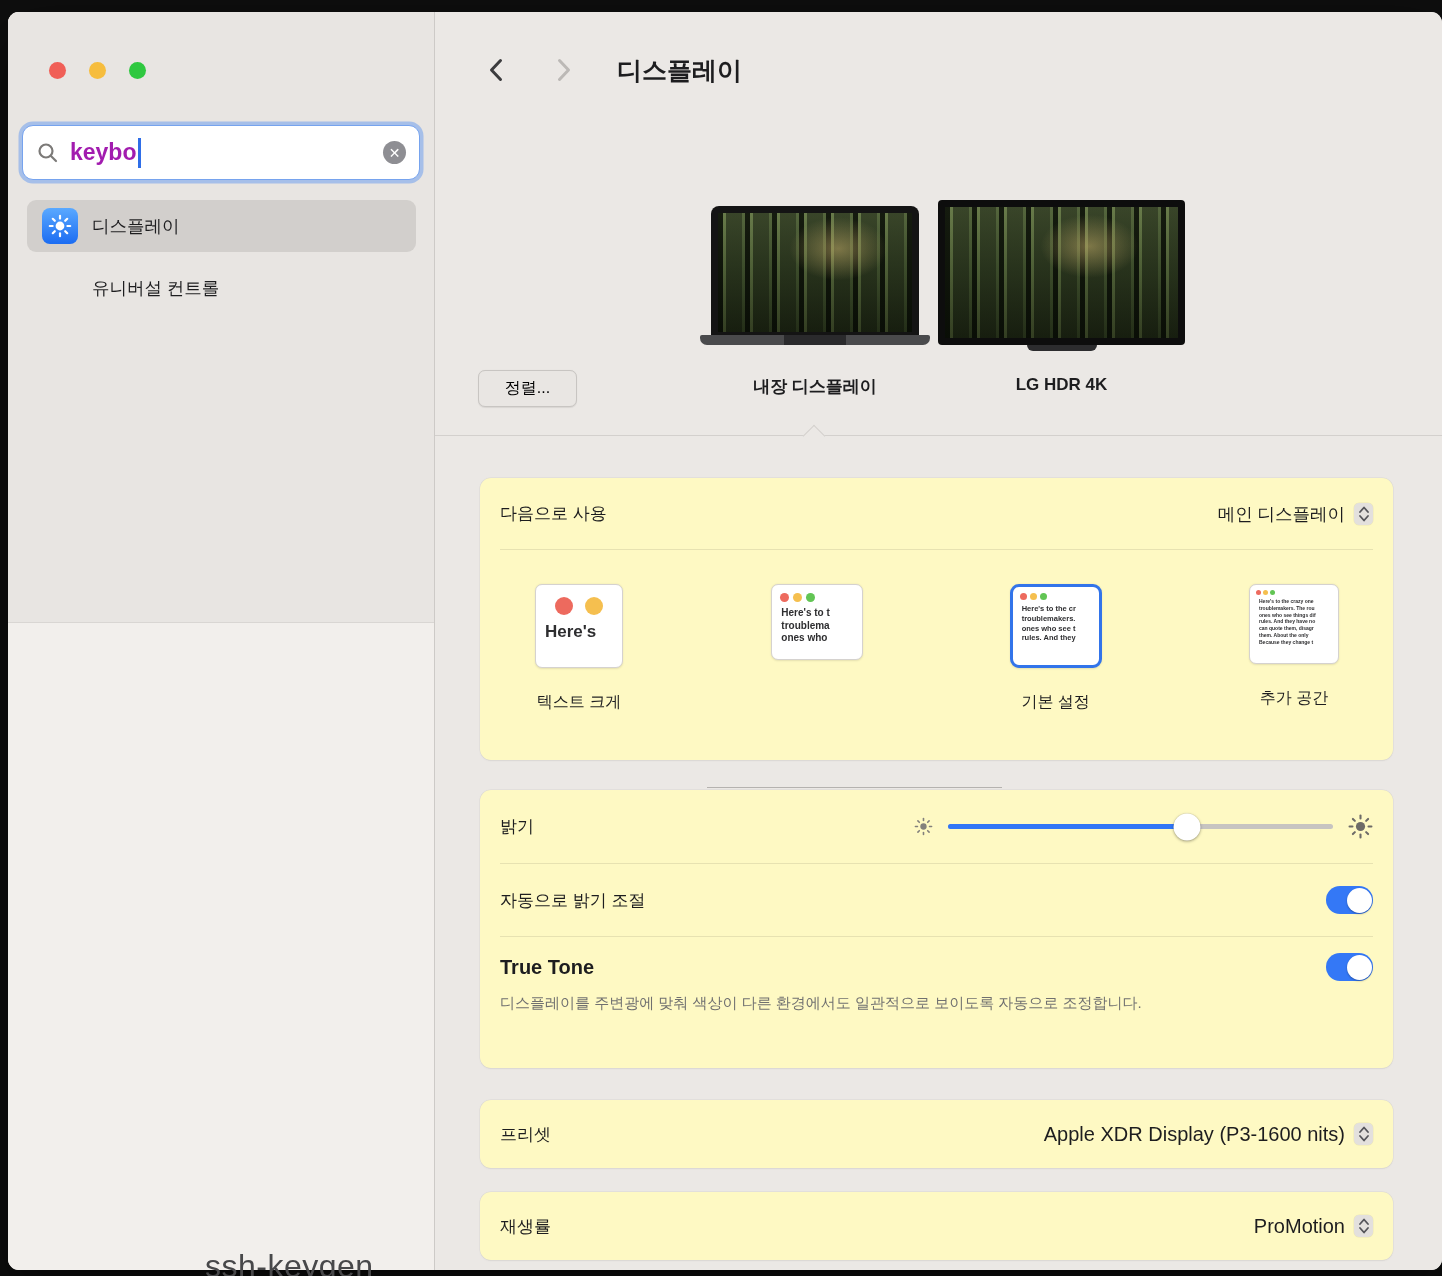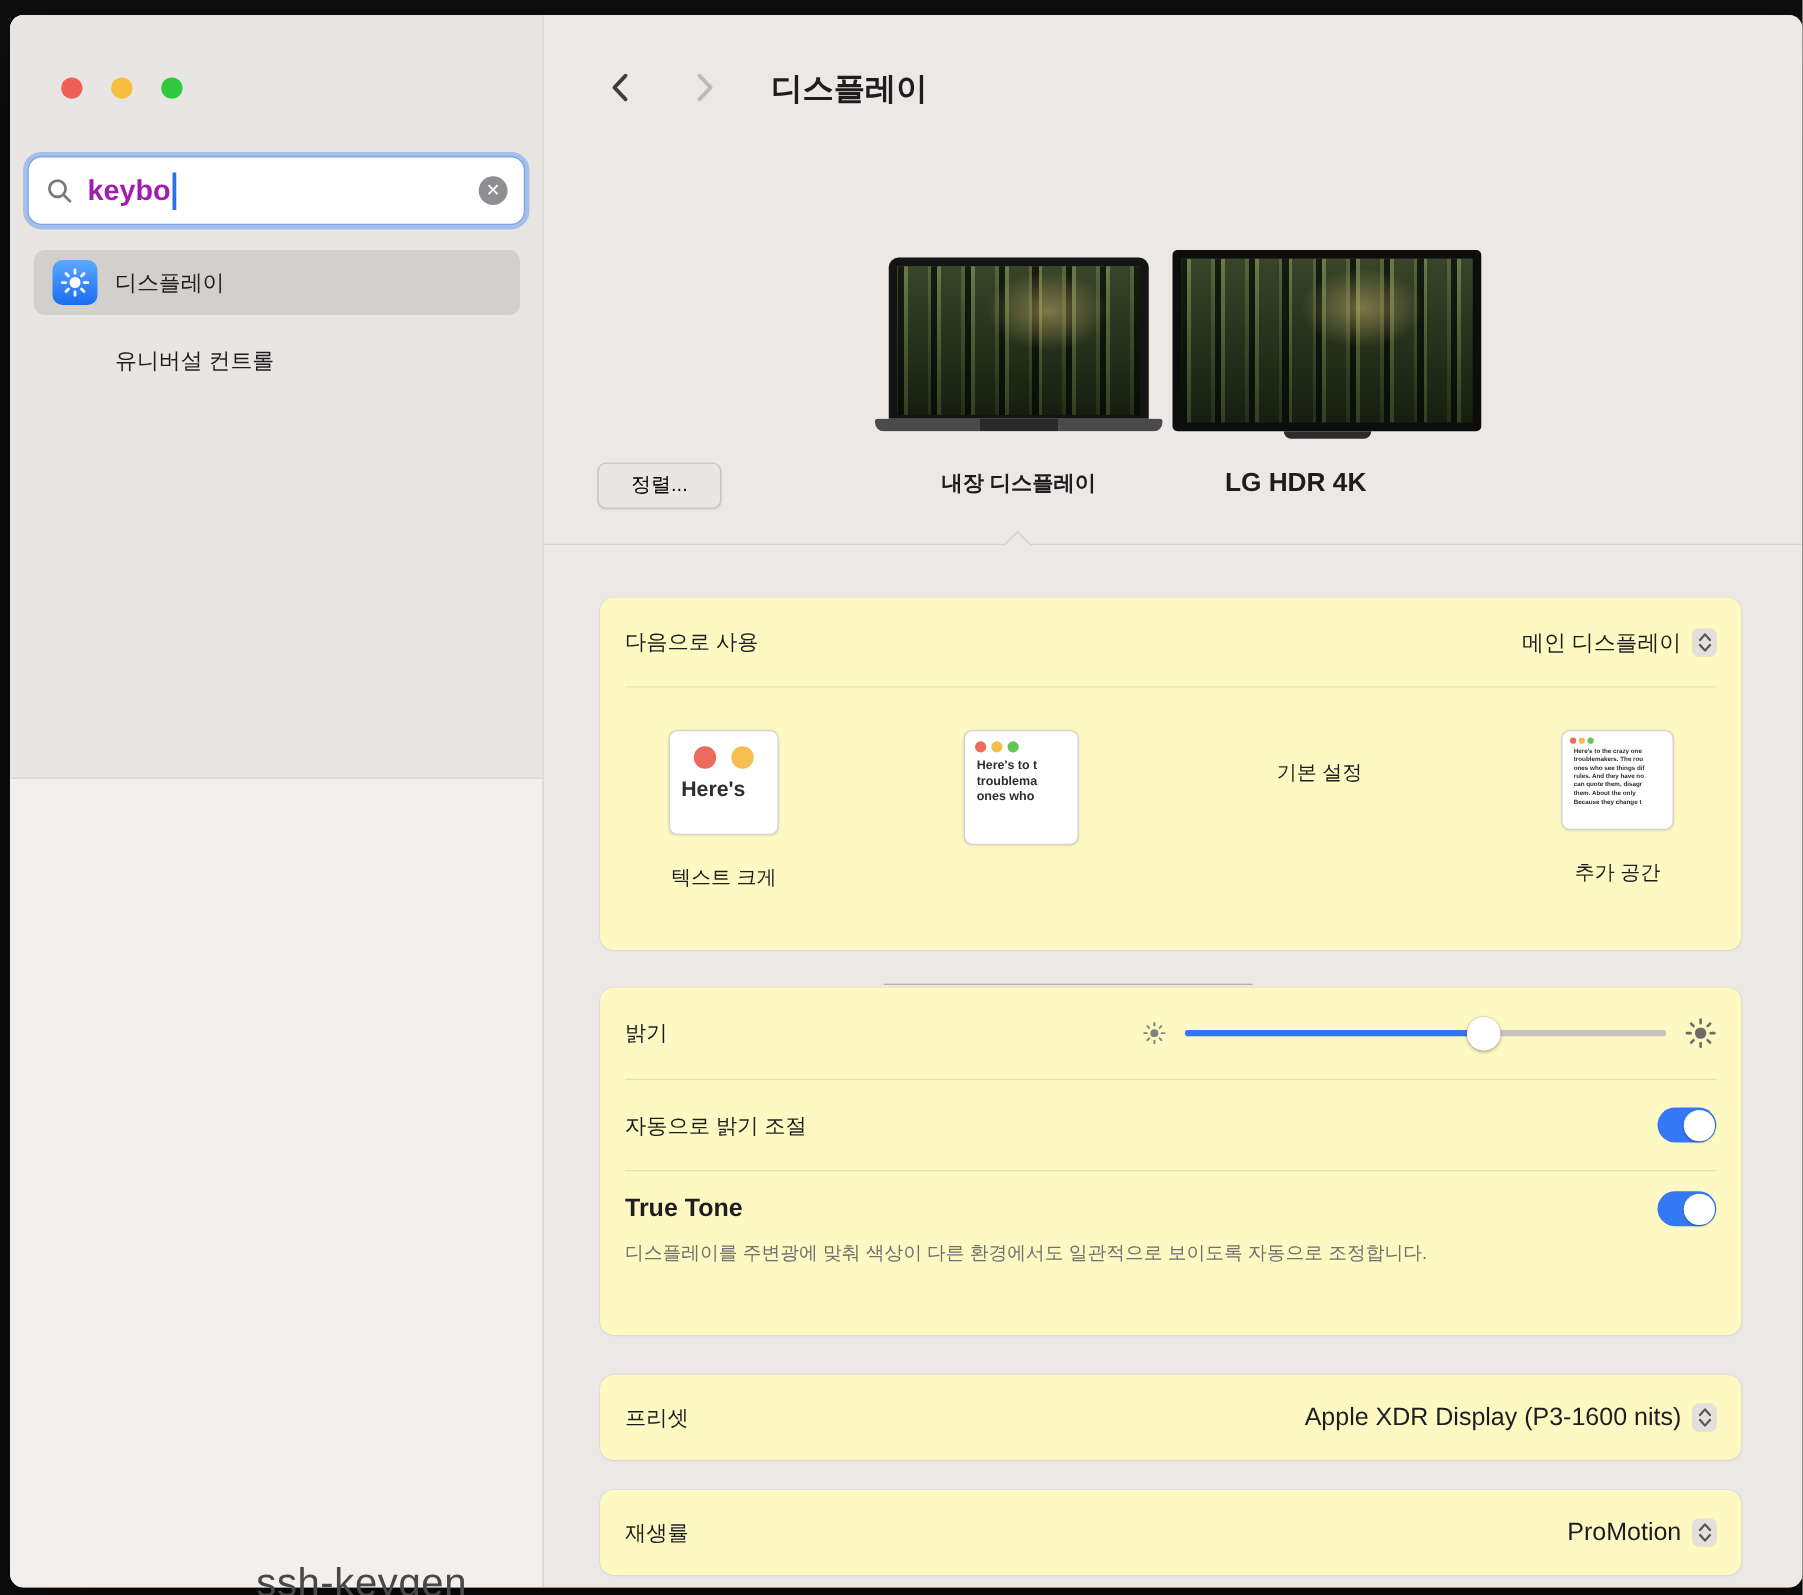--- a/index.html
+++ b/index.html
@@ -53,21 +53,21 @@
   .laptop .screen { width:208px; margin:0 auto; height:129px; background:#141414; border-radius:8px 8px 0 0; padding:7px 7px 3px; }
   .laptop .panel { width:100%; height:100%; }
   .laptop .base { width:230px; height:10px; border-radius:2px 2px 7px 7px;
                   background:linear-gradient(90deg,#4a4a4c 0 84px, #2a2a2c 84px 146px, #4a4a4c 146px 100%),
                              linear-gradient(180deg,#48484a,#1a1a1b); }
   .monitor { position:absolute; left:503px; top:0; width:247px; }
   .monitor .frame { width:247px; height:145px; background:#0d0d0d; border-radius:4px; padding:7px; }
   .monitor .stand { width:70px; height:6px; margin:0 auto; background:#2c2c2e; border-radius:0 0 8px 8px; }
   .display-label { position:absolute; top:175px; text-align:center; }
   .display-label.builtin { left:265px; width:230px; font-size:17px; font-weight:700; }
-  .display-label.external { left:478px; width:247px; font-size:21px; font-weight:700; }
+  .display-label.external { left:503px; width:247px; font-size:17px; font-weight:700; }
 
   .arrange { position:absolute; top:358px; left:43px; width:99px; height:37px; background:#e9e6e3;
              border:1px solid #c8c5c2; border-radius:7px; font-size:16px; display:flex; align-items:center;
              justify-content:center; box-shadow:0 .5px 1px rgba(0,0,0,.08); }
 
   .main-divider { position:absolute; top:423px; left:0; right:0; height:1px; background:#d3d0cd; }
   .notch { position:absolute; top:416px; left:371px; width:16px; height:16px; background:#ebe8e5;
            border-left:1px solid #d3d0cd; border-top:1px solid #d3d0cd; transform:rotate(45deg); }
 
   .card { position:absolute; left:45px; width:913px; background:#fef9c3; border-radius:11px;
@@ -82,21 +82,21 @@
   .popup-value.lg { font-size:20px; }
   .stepper { width:19px; height:22px; border-radius:5px; background:#e3e0dd;
              display:flex; align-items:center; justify-content:center; box-shadow:0 0 0 .5px rgba(0,0,0,.07); }
 
   
   .scale-row { display:flex; justify-content:space-between; padding:34px 24px 0; position:relative; }
   .scale-col { display:flex; flex-direction:column; align-items:center; width:150px; }
   .thumb { background:#fff; border:1px solid #d5d2cf; border-radius:7px; box-shadow:0 .5px 2px rgba(0,0,0,.1); overflow:hidden; }
   .c1 .thumb { width:88px; height:84px; }
   .c2 .thumb { width:90px; height:84px; }
-  .c3 .thumb { width:92px; height:92px; }
+  .c3 .thumb { width:92px; height:76px; }
   .c4 .thumb { width:92px; height:84px; border:3px solid #3274ea; border-radius:9px; }
   .c5 .thumb { width:90px; height:80px; }
   .dots { display:flex; gap:5px; margin:9px 0 5px 9px; }
   .dot { border-radius:50%; flex:none; }
   .dot.r { background:#ed6a5e; } .dot.y { background:#f5bf4f; } .dot.g { background:#62c554; }
   .c1 .dots { justify-content:center; margin:12px auto 4px; gap:12px; }
   .c1 .dot { width:18px; height:18px; }
   .c2 .dot { width:13px; height:13px; }
   .c3 .dot { width:9px; height:9px; } .c3 .dots { gap:4px; margin:8px 0 5px 8px; }
   .c4 .dot { width:7px; height:7px; } .c4 .dots { gap:3px; margin:6px 0 4px 7px; }
@@ -265,20 +265,33 @@
             <div class="tlines">
               <span class="tline">Here's to t</span>
               <span class="tline">troublema</span>
               <span class="tline">ones who</span>
             </div>
           </div>
           <span class="scale-label"></span>
         </div>
 
         <div class="scale-col c4">
+          <div class="thumb">
+            <div class="dots">
+                <span class="dot r"></span>
+                <span class="dot y"></span>
+                <span class="dot g"></span>
+              </div>
+            <div class="tlines">
+              <span class="tline">Here's to the cr</span>
+              <span class="tline">troublemakers.</span>
+              <span class="tline">ones who see t</span>
+              <span class="tline">rules. And they</span>
+            </div>
+          </div>
           <span class="scale-label">기본 설정</span>
         </div>
 
         <div class="scale-col c5">
           <div class="thumb">
             <div class="dots">
                 <span class="dot r"></span>
                 <span class="dot y"></span>
                 <span class="dot g"></span>
               </div>

